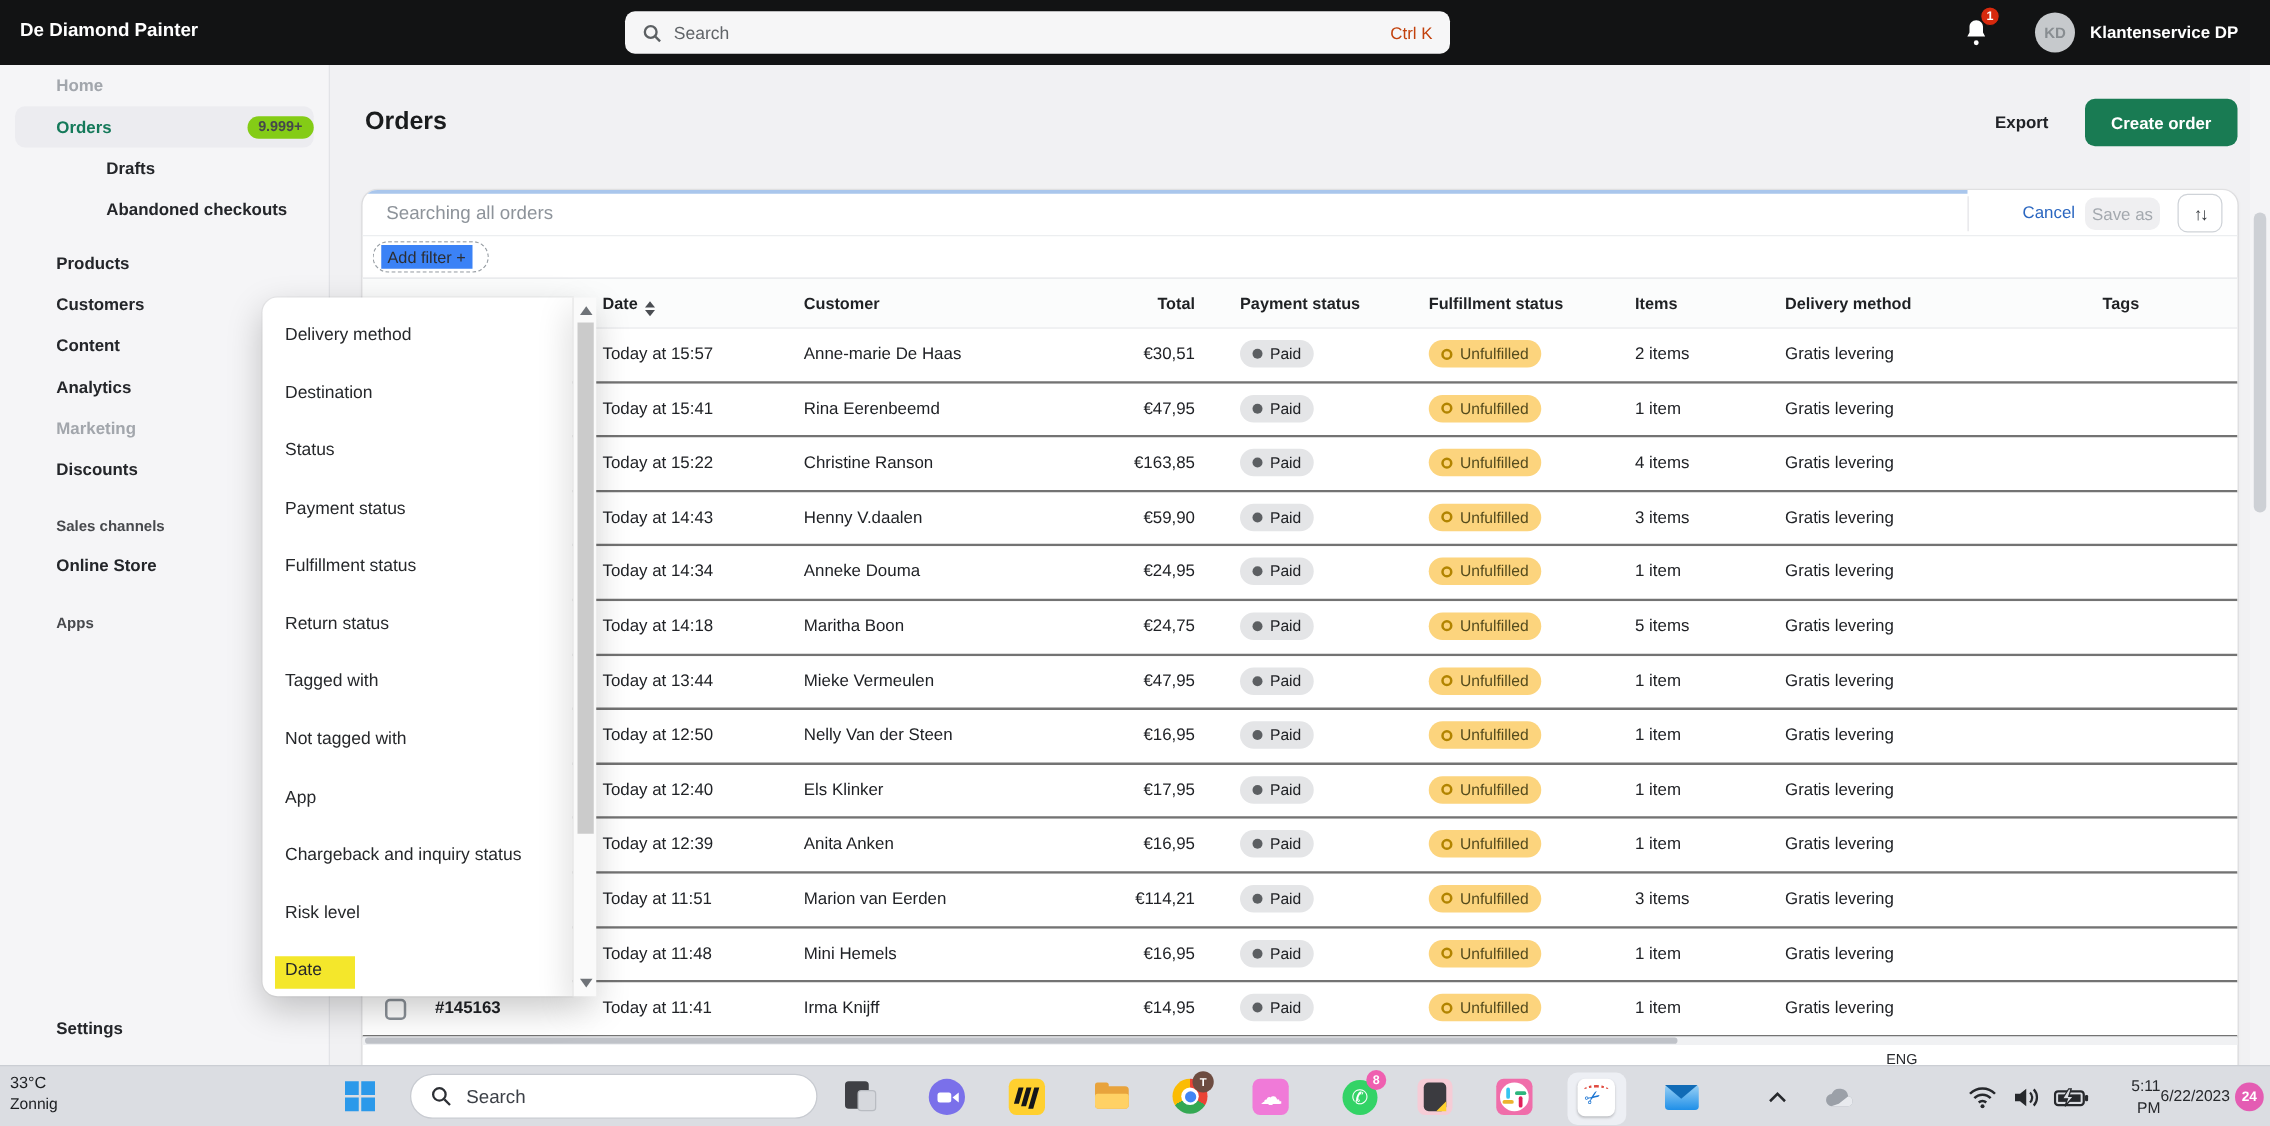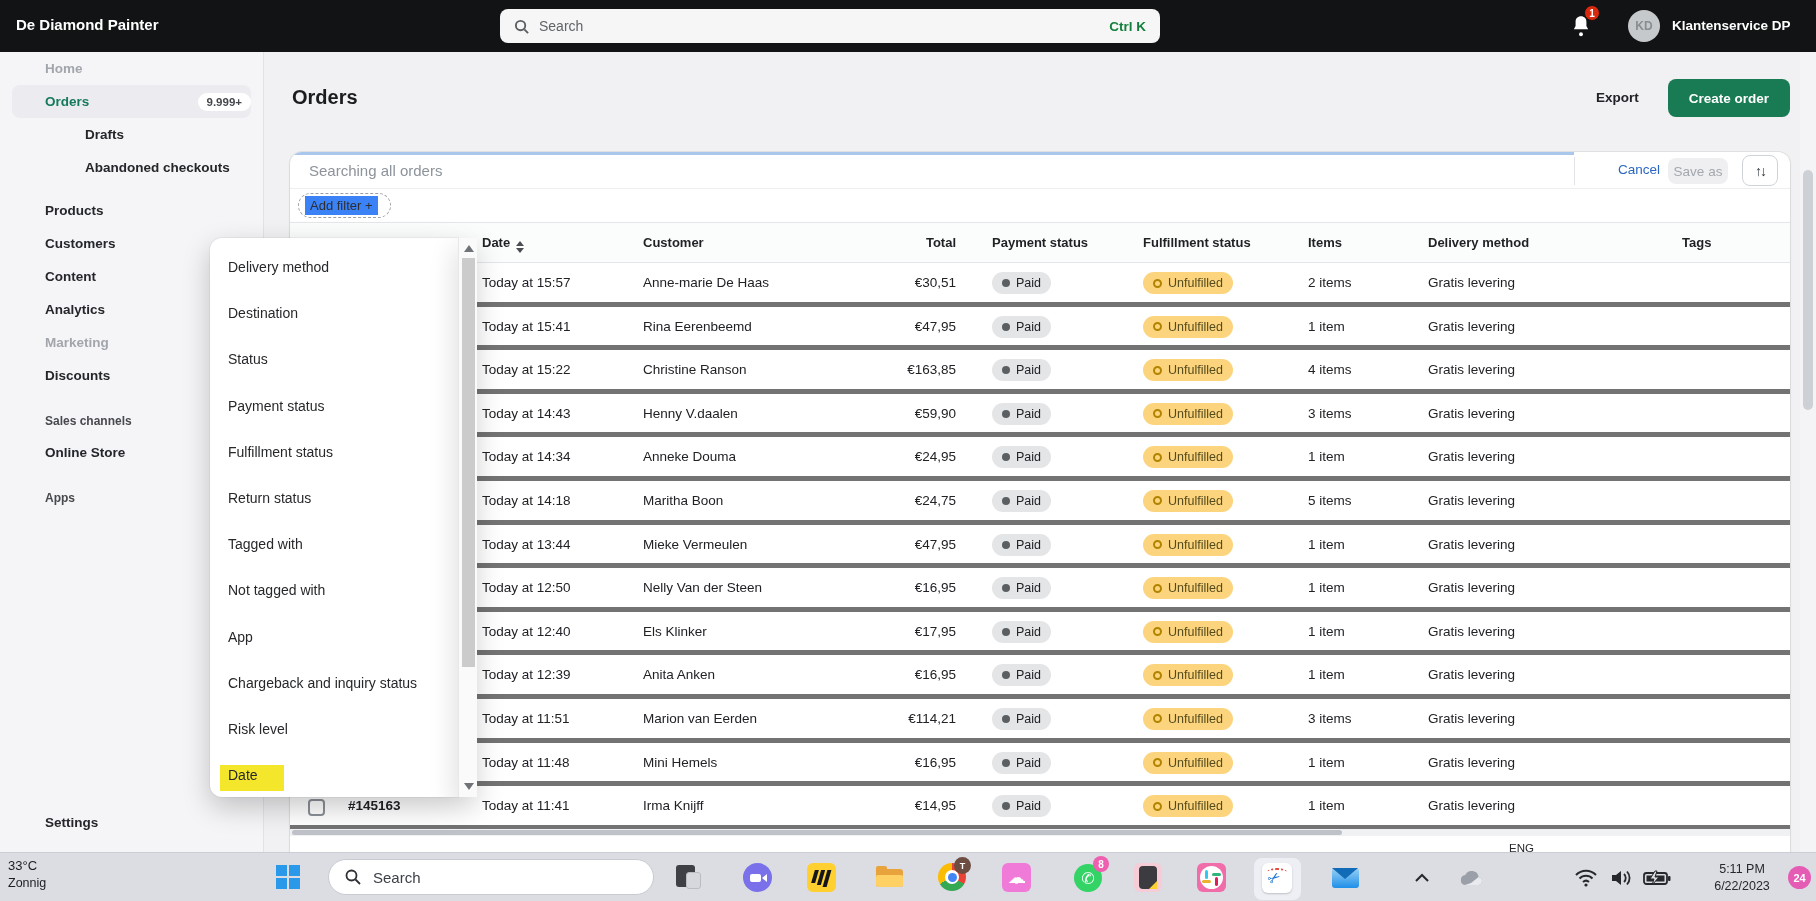--- a/index.html
+++ b/index.html
@@ -5,41 +5,41 @@
   * { margin:0; padding:0; box-sizing:border-box; }
   html,body { width:1816px; height:901px; overflow:hidden;
     font-family:"Liberation Sans","DejaVu Sans",sans-serif; background:#f1f1f3; }
 
   
   #topbar { position:absolute; left:0; top:0; width:1816px; height:52px; background:#121314; z-index:40; }
   #brand { position:absolute; left:16px; top:16px; color:#fff; font-size:15px; font-weight:700; }
   #top-search { position:absolute; left:500px; top:9px; width:660px; height:34px; background:#f6f6f7;
     border-radius:8px; display:flex; align-items:center; padding:0 14px; color:#606468; font-size:14px; }
   #top-search .mag { margin-right:10px; display:flex; }
-  #top-search .kbd { margin-left:auto; color:#15803d; font-size:13.5px;font-weight:bold; }
+  #top-search .kbd { margin-left:auto; color:#c2410c; font-size:13.5px; }
   #bell { position:absolute; left:1568px; top:13px; width:26px; height:26px; }
   #bell-badge { position:absolute; left:1584px; top:5px; min-width:16px; height:16px; background:#d7290d;
     border-radius:8px; color:#fff; font-size:10px; font-weight:700; display:flex; align-items:center;
     justify-content:center; padding:0 4px; border:1.5px solid #121314; }
   #avatar { position:absolute; left:1628px; top:10px; width:32px; height:32px; border-radius:50%;
     background:#c6c9cc; color:#888d91; font-size:12px; font-weight:700; display:flex; align-items:center; justify-content:center; }
   #user-name { position:absolute; left:1672px; top:18px; color:#fff; font-size:13.5px; font-weight:700; }
 
   
   #sidebar { position:absolute; left:0; top:52px; width:264px; height:800px; background:#f5f5f7;
     border-right:1px solid #e2e3e7; }
   .side-item { position:relative; height:33px; display:flex; align-items:center; margin:0 12px;
     padding-left:33px; font-size:13.5px; font-weight:600; color:#24262a; border-radius:8px; cursor:pointer; }
   .side-item.sub { padding-left:73px; }
   .side-item.muted { color:#a2a6ac; }
   .side-item.selected { background:#ececf0; color:#157a5a; }
   .side-item.section { height:30px; font-size:12px; color:#47494d; font-weight:700; cursor:default; }
   .side-item.gap-products { margin-top:10px; }
   .side-item.gap-section { margin-top:14px; }
-  .side-badge { margin-left:auto; background:#ffffff; color:#45484c; font-size:11.5px; font-weight:600;
+  .side-badge { margin-left:auto; background:#84cc16; color:#45484c; font-size:11.5px; font-weight:600;
     border-radius:9px; padding:3px 9px; }
   .side-badge:empty { display:none; }
   #settings-item { position:absolute; left:12px; top:798px; width:240px; height:32px; display:flex;
     align-items:flex-end; padding-left:33px; font-size:13.5px; font-weight:600; color:#24262a; border-radius:8px; cursor:pointer; }
 
   
   #page-title { position:absolute; left:292px; top:86px; font-size:20px; font-weight:700; color:#1a1c1d; }
   #export-btn { position:absolute; left:1596px; top:90px; font-size:13.5px; font-weight:600; color:#202226; cursor:pointer; }
   #create-order-btn { position:absolute; left:1668px; top:79px; width:122px; height:38px; background:#197b53;
     border:none; border-radius:8px; color:#fff; font-size:13.5px; font-weight:600; cursor:pointer; }
@@ -60,21 +60,21 @@
   #filter-row { position:absolute; left:0; top:37px; width:1500px; height:33px; }
   #add-filter-chip { position:absolute; left:8px; top:4px; border:1.5px dashed #9aa0a6; border-radius:15px;
     padding:4px 12px 4px 6px; font-size:13px; color:#2c2e32; cursor:pointer; background:transparent; }
   #add-filter-chip .hl { background:#3b82f6; padding:2px 5px; }
 
   
   #thead { position:absolute; left:0; top:70px; width:1500px; height:41px; background:#fbfcfc;
     border-top:1px solid #e5e6e9; border-bottom:1px solid #e5e6e9; font-size:13px; font-weight:700; color:#1f2124; }
   .hcell { position:absolute; top:12px; white-space:nowrap; }
   #rows { position:absolute; left:0; top:111px; width:1500px; }
-  .trow { position:relative; width:1500px; height:43.6px; border-bottom:5px solid #737373;
+  .trow { position:relative; width:1500px; height:43.6px; border-bottom:2px solid #737373;
     font-size:13.5px; color:#202226; background:#fff; cursor:pointer; }
   .cell { position:absolute; top:12px; white-space:nowrap; }
   .c-check { left:18px; top:13px; width:17px; height:17px; border:2px solid #8a9097; border-radius:4px; background:#fff; }
   .c-order { left:58px; font-weight:600; }
   .c-date { left:192px; }
   .c-cust { left:353px; }
   .c-total { left:530px; width:136px; text-align:right; }
   .c-pay { left:702px; top:9px; }
   .c-ful { left:853px; top:9px; }
   .c-items { left:1018px; }
@@ -171,21 +171,21 @@
   .snip-sc { position:absolute; left:6px; top:7px; font-size:15px; color:#1b74d2; transform:rotate(-35deg); }
   
   .mail-body { position:absolute; left:2px; top:6px; width:27px; height:20px; border-radius:3px;
     background:linear-gradient(180deg,#9ad1f5,#1f8fe8); }
   .mail-flap { position:absolute; left:2px; top:6px; width:0; height:0; border-left:13.5px solid transparent;
     border-right:13.5px solid transparent; border-top:11px solid #116bb6; }
   
   .tray { position:absolute; top:0; height:49px; display:flex; align-items:center; color:#26282c; cursor:pointer; }
   #lang { left:1509px; font-size:11.5px; line-height:1.3; text-align:center; flex-direction:column; justify-content:center; display:flex;gap:44px; }
   #clock { left:1700px; width:84px; font-size:12.5px; line-height:1.3; text-align:right; display:flex;
-    flex-direction:column; justify-content:center; }
+    flex-direction:row; justify-content:center; }
   #tray-badge { position:absolute; left:1788px; top:13px; width:23px; height:23px; border-radius:50%; background:#e45cb3;
     color:#fff; font-size:11px; font-weight:700; display:flex; align-items:center; justify-content:center; cursor:pointer; }
 </style>
 </head>
 <body>
 
 <div id="topbar">
   <div id="brand">De Diamond Painter</div>
   <div id="top-search">
     <span class="mag">

